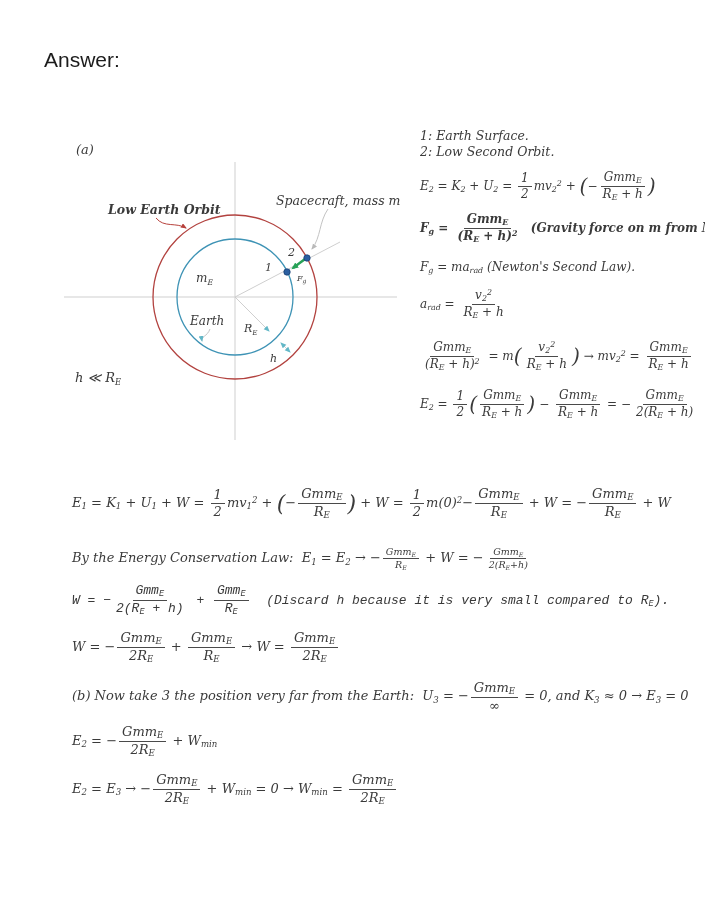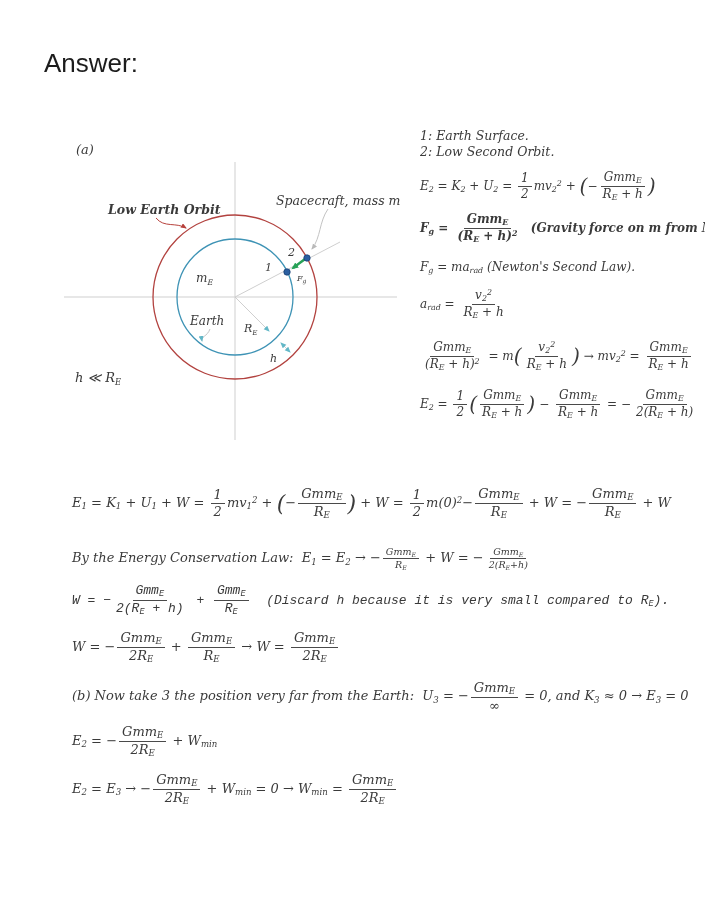--- a/index.html
+++ b/index.html
@@ -1,18 +1,18 @@
 <!DOCTYPE html>
 <html><head>
 <meta charset="utf-8">
 <style>
   html,body{margin:0;padding:0;background:#fff;}
   .sheet{position:relative;width:705px;height:922px;background:#ffffff;overflow:hidden;
          font-family:"Liberation Sans",sans-serif;color:#222;}
-  .answer-title{position:absolute;left:44px;top:48px;font-size:26px;font-weight:500;color:#1c1c1c;}
+  .answer-title{position:absolute;left:44px;top:48px;font-size:21px;font-weight:500;color:#1c1c1c;}
 
   
   .diagram{position:absolute;left:60px;top:130px;width:340px;height:320px;}
   .axis{stroke:#cfcfcf;stroke-width:1;}
   .orbit{fill:none;stroke:#b2423f;stroke-width:1.3;}
   .earth{fill:none;stroke:#3e93b5;stroke-width:1.3;}
   .dim{stroke:#c9c9c9;stroke-width:0.9;}
   .leader{fill:none;stroke:#c3c3c3;stroke-width:1;}
   .leader.red{stroke:#b7413c;}
   .force{stroke:#27a257;stroke-width:2.4;}

